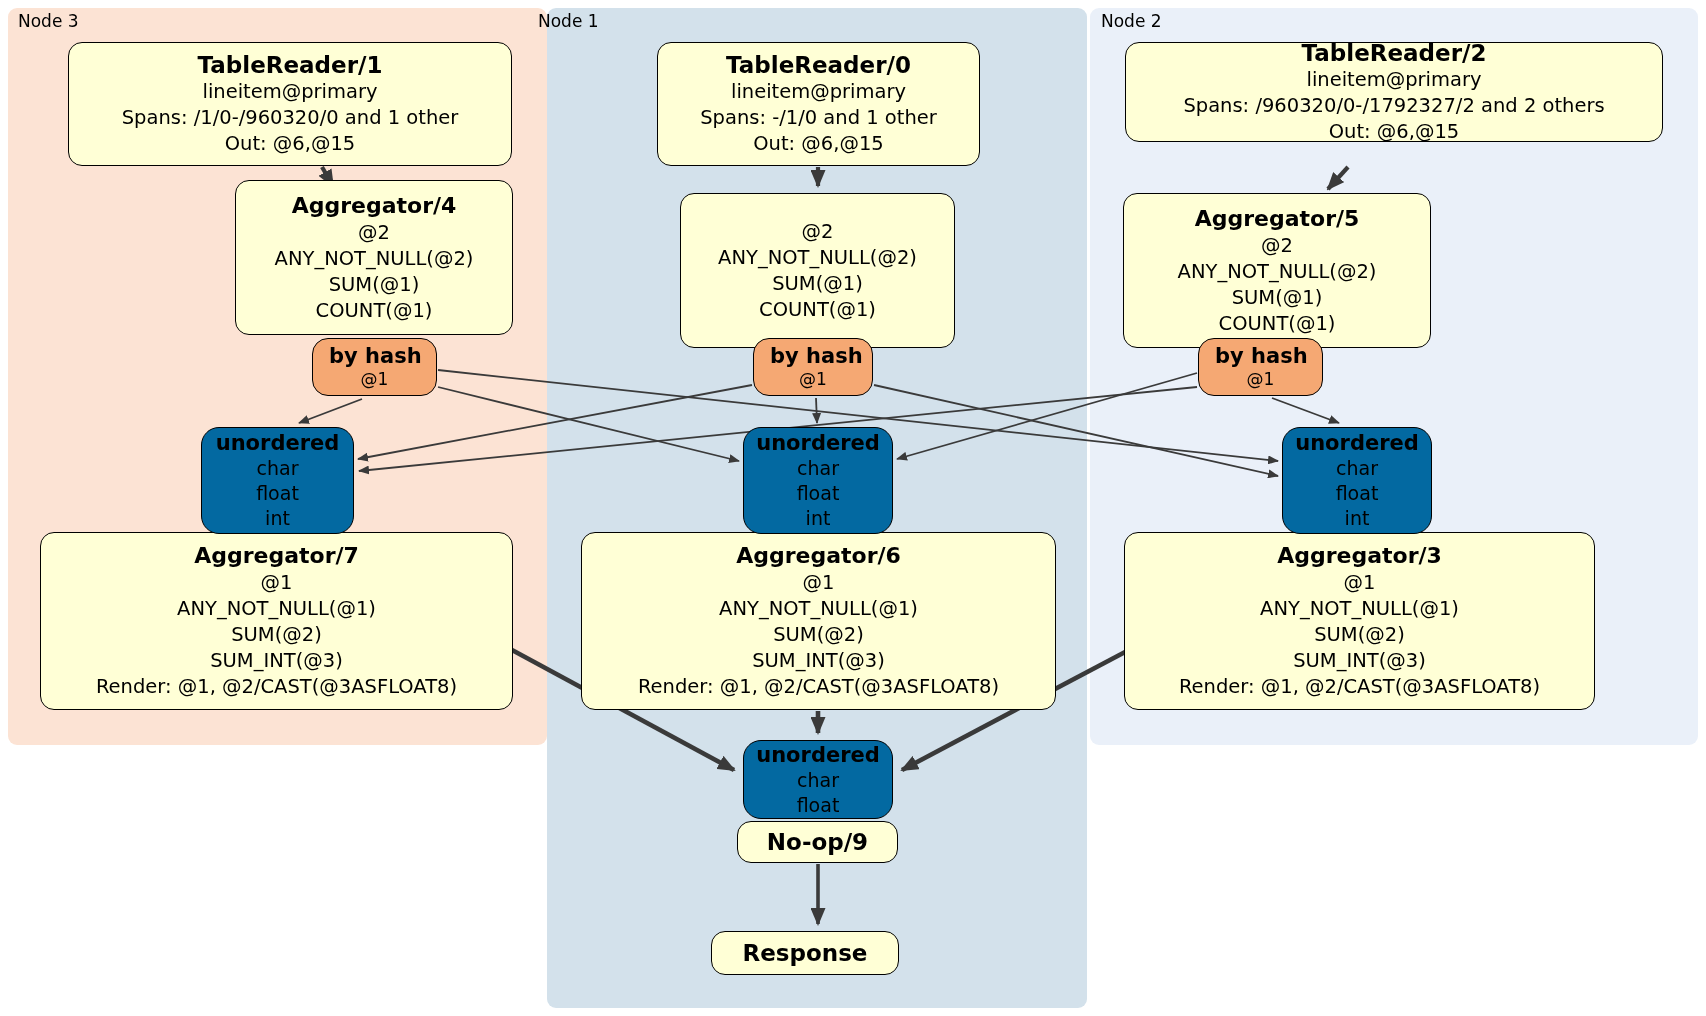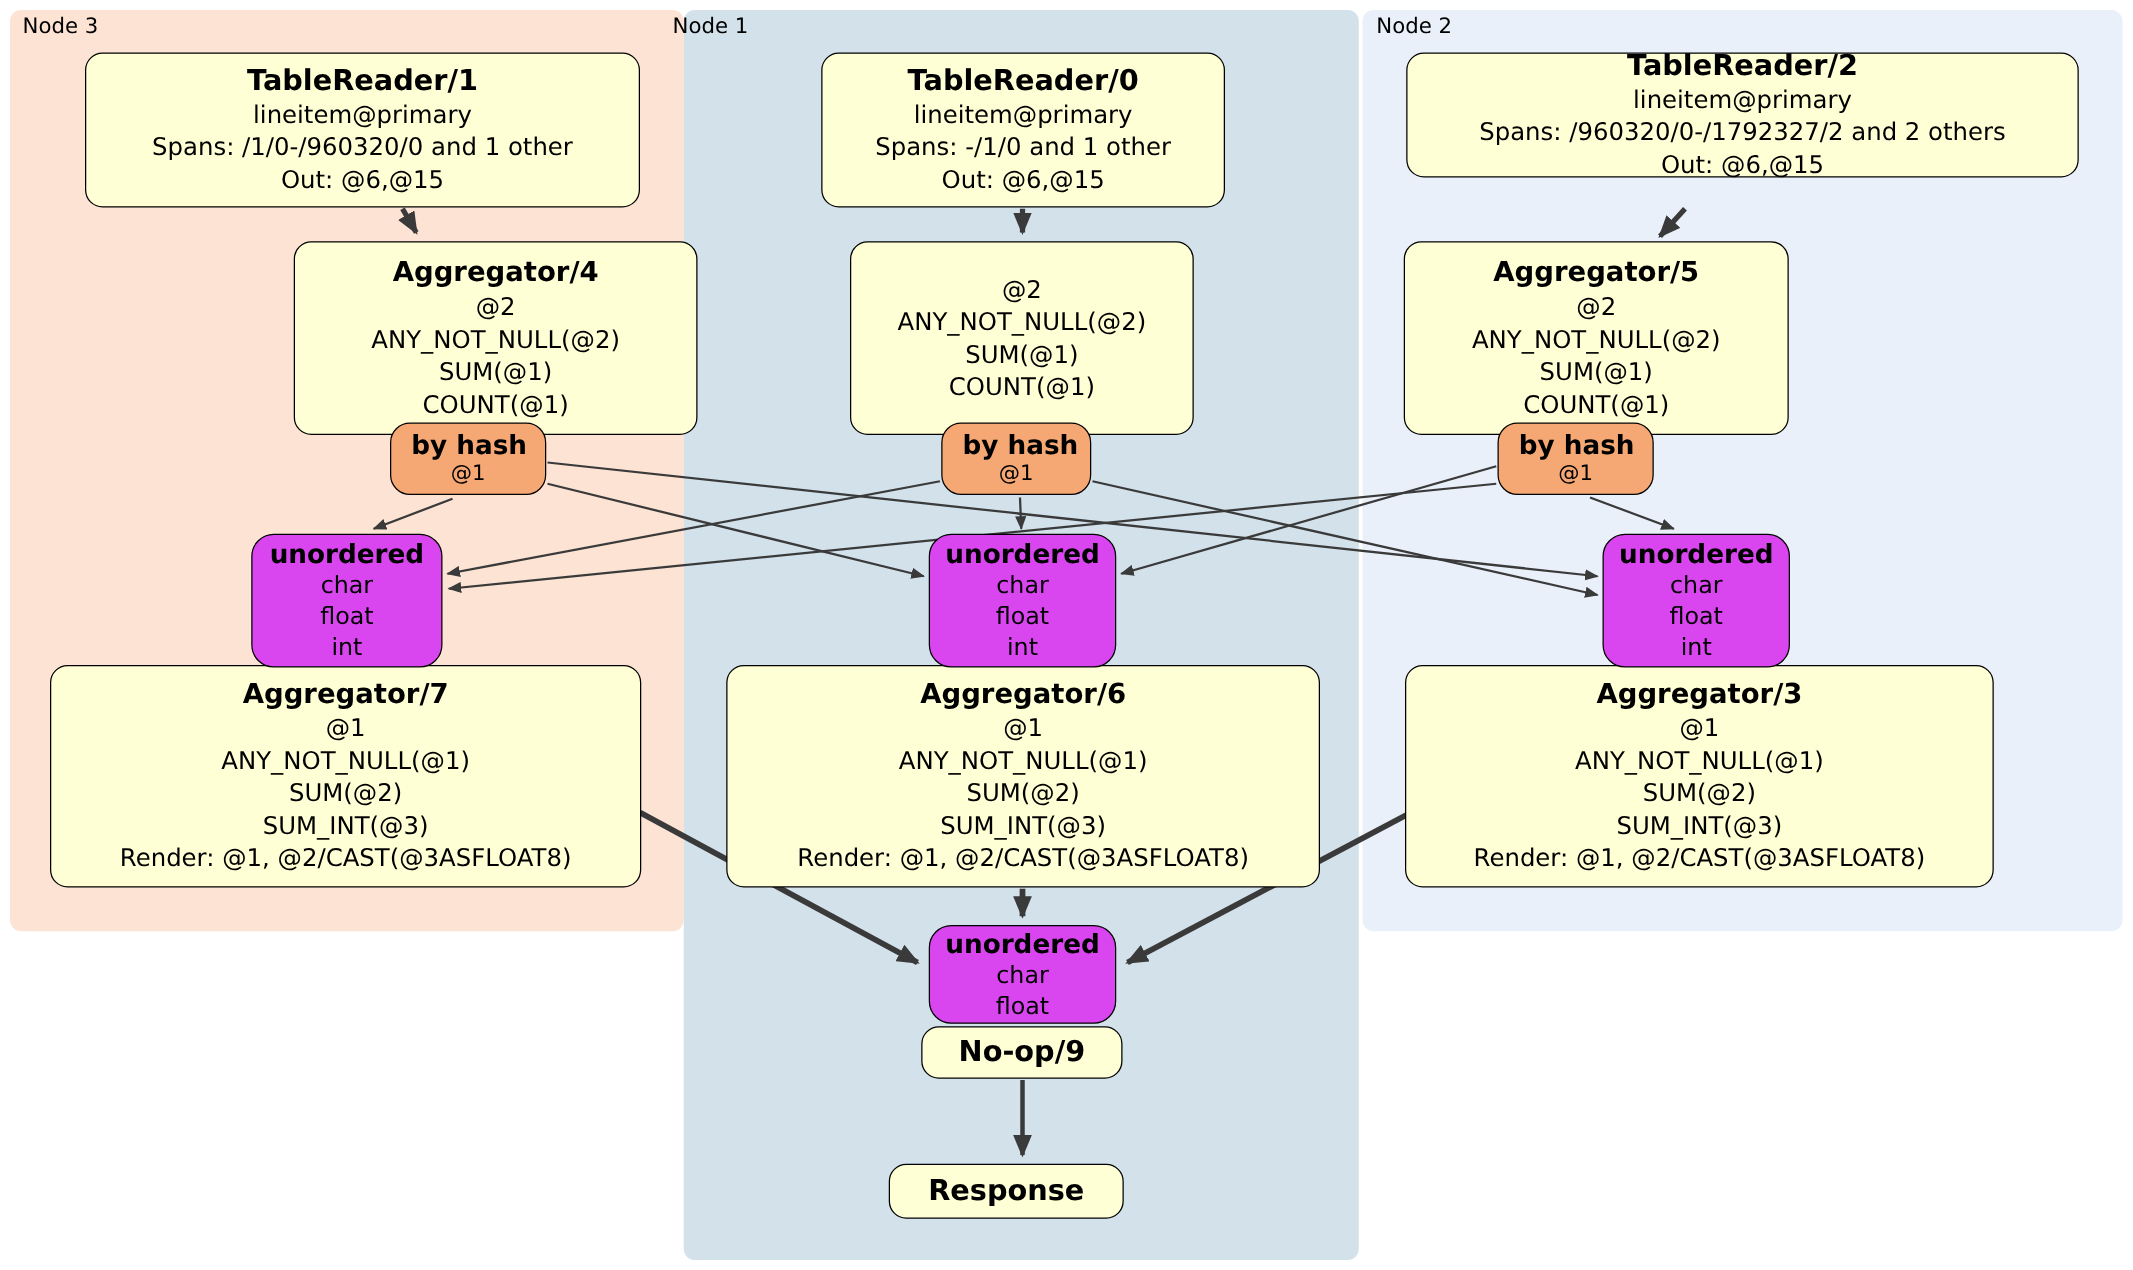--- a/index.html
+++ b/index.html
@@ -18,21 +18,21 @@
     background:#ffffd6;border:1.6px solid #000;border-radius:14px;
     display:flex;flex-direction:column;justify-content:center;
     text-align:center;padding:2px 6px;
   }
   .box .title{font-weight:bold;font-size:22px;line-height:28px;white-space:nowrap;}
   .box.tr .title{font-size:23px;}
   .box .ln{font-size:19.5px;line-height:26px;white-space:nowrap;}
   .box.router{background:#f5a873;border-radius:16px;z-index:3;padding:1px 16px;}
   .box.router .title{font-size:21px;line-height:25px;}
   .box.router .ln{font-size:17px;line-height:21px;}
-  .box.sync{background:#d946ef;border-radius:18px;z-index:3;padding:1px 4px;}
+  .box.sync{background:#0369a1;border-radius:18px;z-index:3;padding:1px 4px;}
   .box.sync .title{font-size:21px;line-height:26px;}
   .box.sync .ln{font-size:19px;line-height:25px;}
   .box.plain .title{font-size:23px;line-height:30px;}
 </style>
 </head>
 <body>
 
 <div class="canvas">
 
   <div class="region r-node3"></div>
@@ -71,21 +71,21 @@
     <line x1="1197" y1="387" x2="359" y2="471" stroke="#3a3a3a" stroke-width="1.8" marker-end="url(#athin)"></line>
     <line x1="1197" y1="373" x2="897" y2="459" stroke="#3a3a3a" stroke-width="1.8" marker-end="url(#athin)"></line>
   </svg>
 
   <div class="box tr" style="left:68px;top:42px;width:444px;height:124px">
     <div class="title">TableReader/1</div>
     <div class="ln">lineitem@primary</div>
     <div class="ln">Spans: /1/0-/960320/0 and 1 other</div>
     <div class="ln">Out: @6,@15</div>
   </div>
-  <div class="box" style="left:235px;top:193px;width:323px;height:155px">
+  <div class="box" style="left:235px;top:180px;width:278px;height:155px">
     <div class="title">Aggregator/4</div>
     <div class="ln">@2</div>
     <div class="ln">ANY_NOT_NULL(@2)</div>
     <div class="ln">SUM(@1)</div>
     <div class="ln">COUNT(@1)</div>
   </div>
   <div class="box router" style="left:312px;top:338px;width:125px;height:58px">
     <div class="title">by hash</div>
     <div class="ln">@1</div>
   </div>

